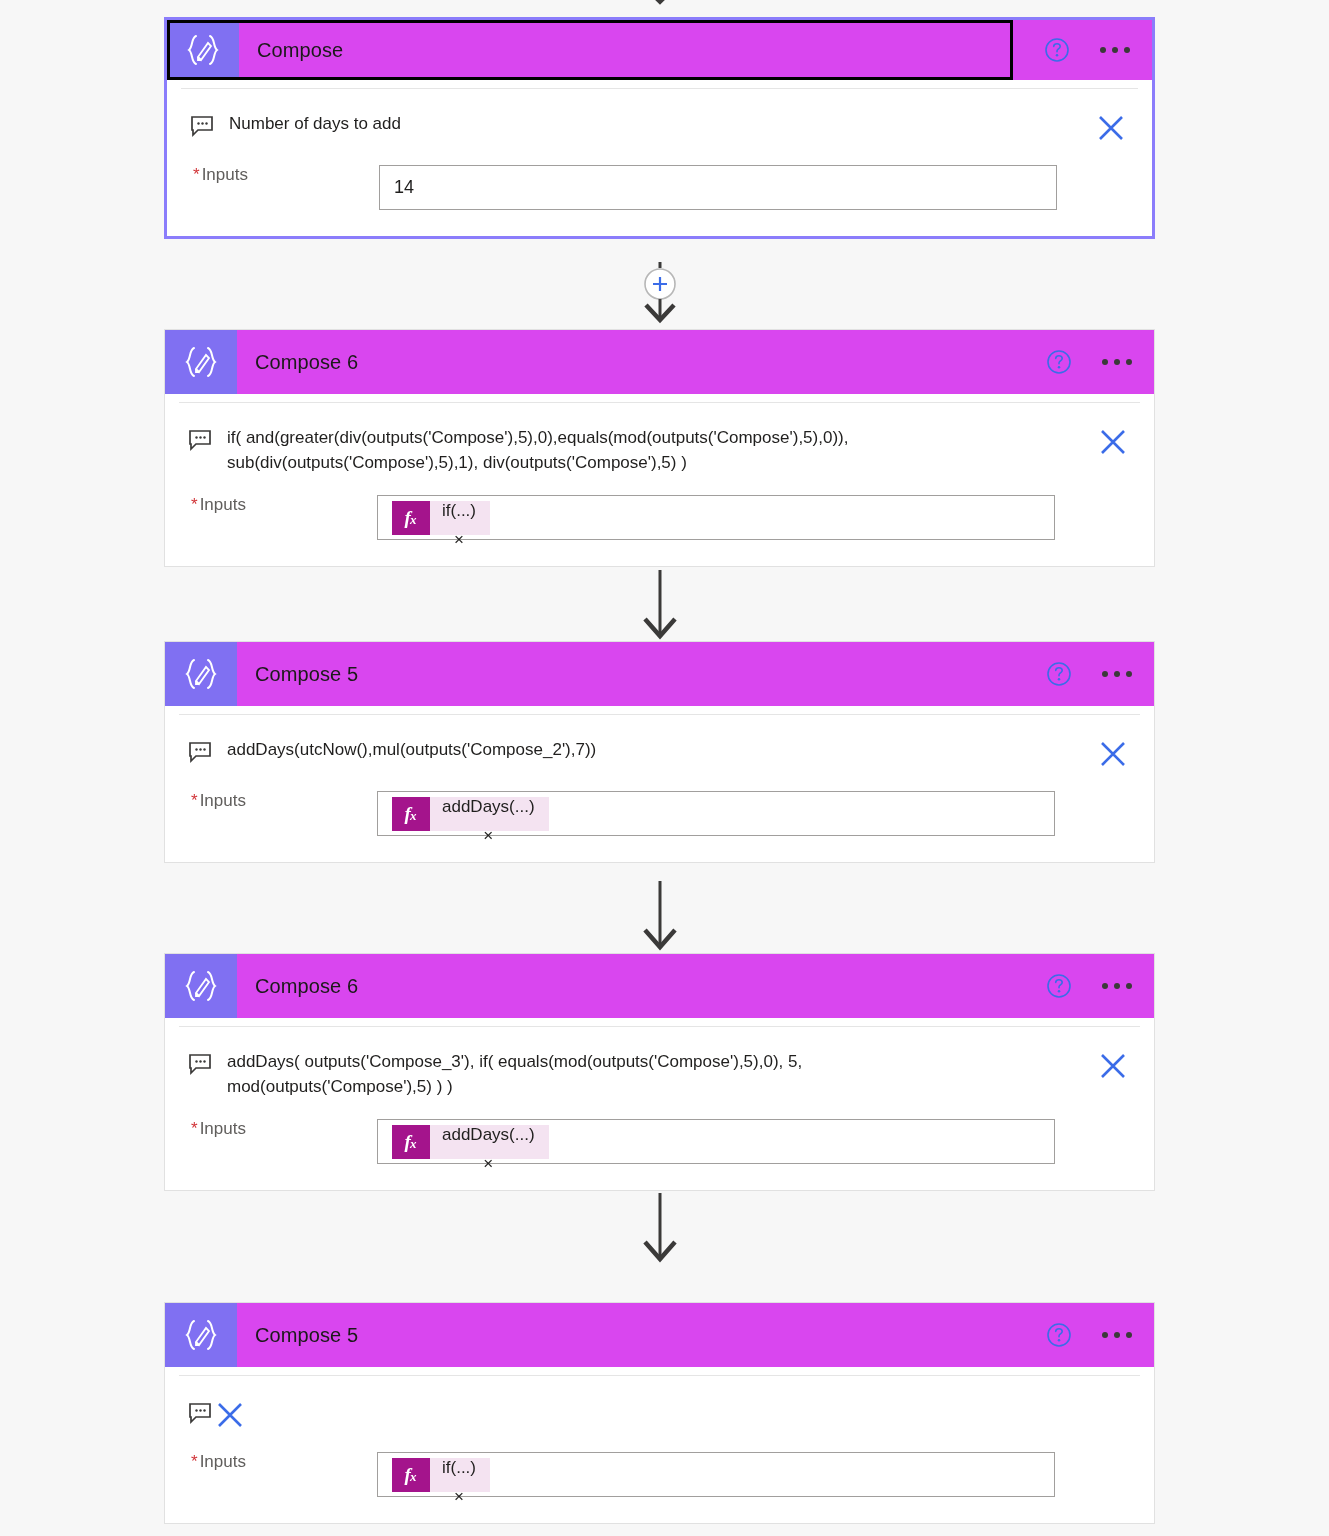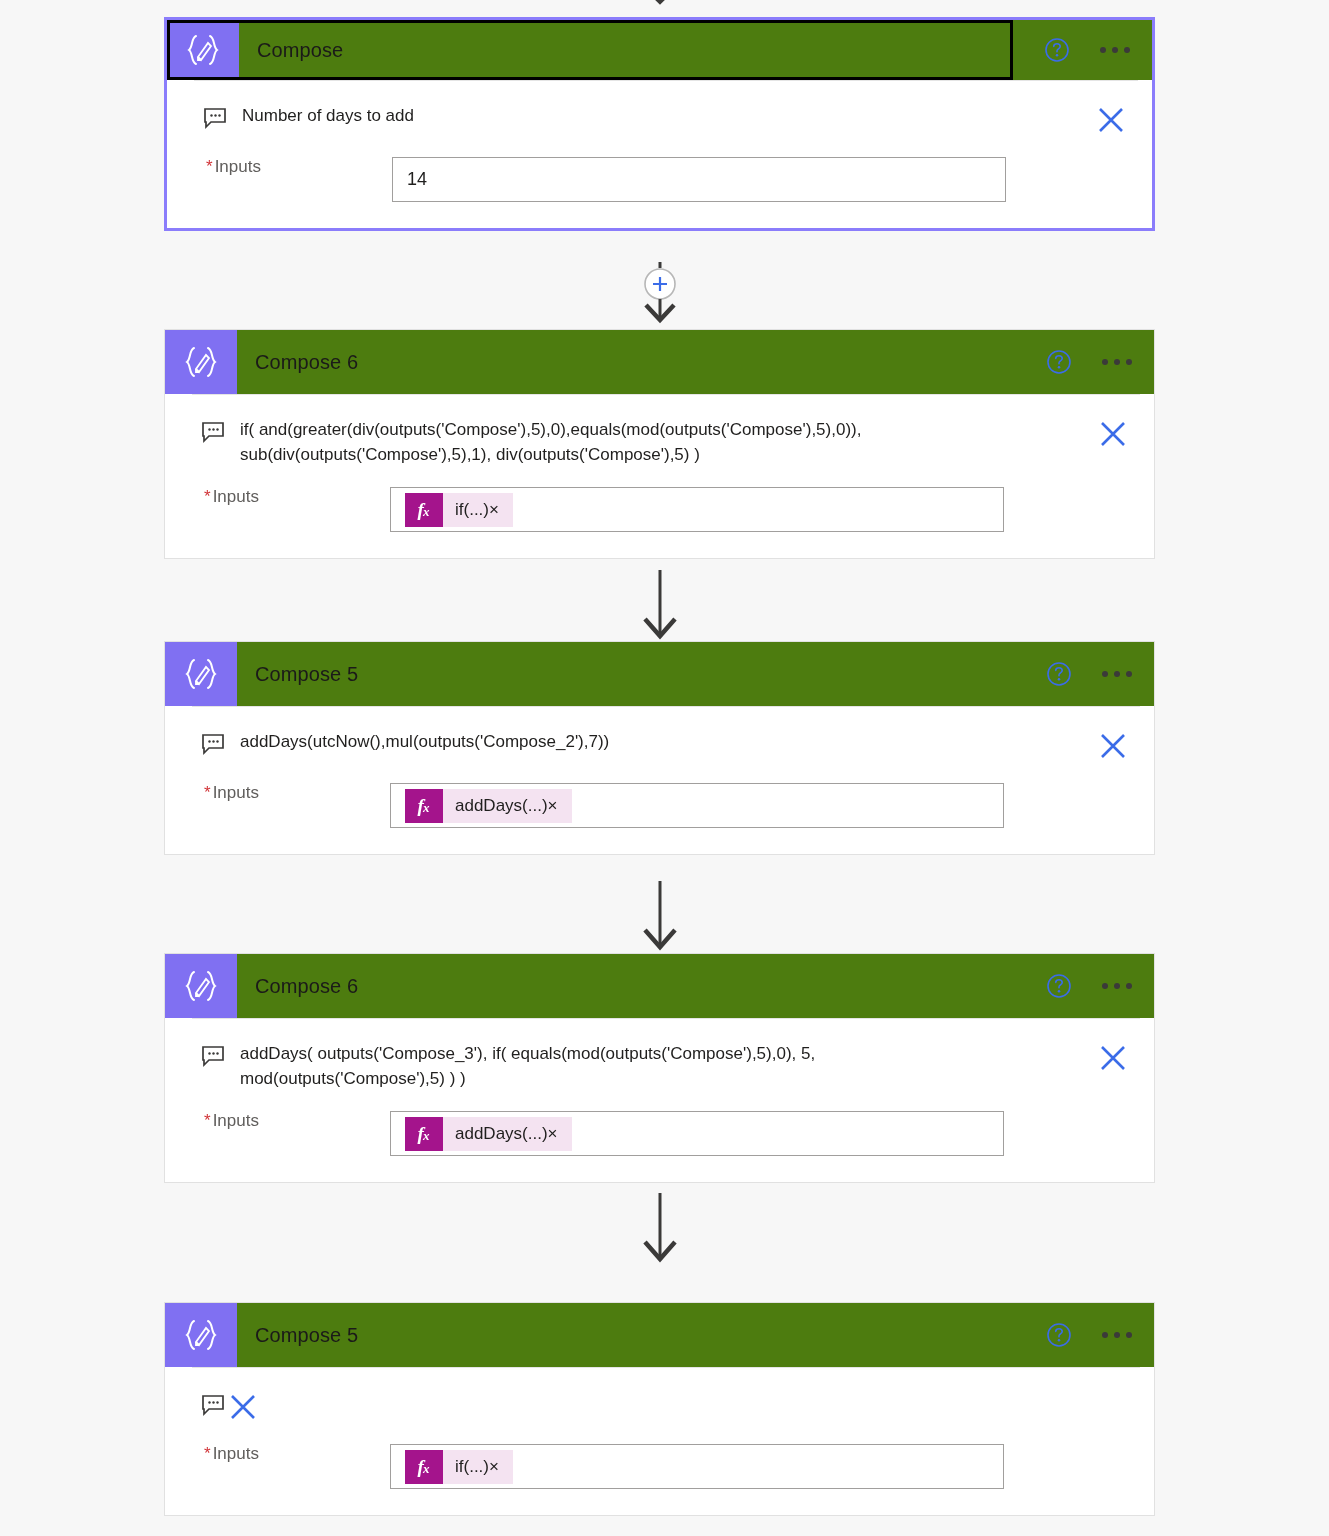--- a/index.html
+++ b/index.html
@@ -30,21 +30,21 @@
     background: #ffffff;
     border: 1px solid #e1e1e1;
   }
   .card.selected {
     border: 3px solid #8b7dfb;
   }
 
   .card-header {
     position: relative;
     height: 64px;
-    background: #4d7c0f;
+    background: #d946ef;
     display: flex;
     align-items: center;
   }
   .card.selected .card-header { height: 60px; }
 
   .card-icon {
     width: 72px;
     height: 100%;
     background: #8070f2;
     display: flex;
@@ -89,23 +89,22 @@
     position: absolute;
     left: 0; top: 0;
     width: 846px;
     height: 100%;
     border: 3px solid #000000;
     pointer-events: none;
   }
 
   .card-body {
     position: relative;
-    padding: 0 0 26px 0;
+    padding: 8px 0 26px 0;
     background: #ffffff;
-    margin-left: 13px;
   }
   .divider {
     height: 1px;
     background: #e5e5e5;
     margin: 0 14px;
   }
 
   .expr-row {
     display: flex;
     align-items: flex-start;
@@ -147,21 +146,21 @@
     color: #605e5c;
     white-space: nowrap;
   }
   .req {
     color: #d13438;
     font-size: 17px;
     margin-right: 2px;
   }
   .input-box {
     flex: none;
-    width: 614px;
+    width: 678px;
     height: 45px;
     border: 1px solid #a19f9d;
     background: #ffffff;
     display: flex;
     align-items: center;
     padding: 0 14px;
     font-size: 18px;
     color: #201f1e;
   }
   .input-box.token-host { padding: 0 0 0 14px; }
@@ -189,24 +188,26 @@
     font-size: 13px;
     font-style: italic;
     vertical-align: baseline;
     position: relative;
     top: 2px;
     left: -1px;
   }
   .fx-label {
     display: flex;
     align-items: center;
+    gap: 10px;
     padding: 0 14px 0 12px;
     font-size: 17px;
     color: #201f1e;
     white-space: nowrap;
+    flex-direction: column;
   }
   .fx-x {
     font-size: 17px;
     color: #201f1e;
     line-height: 1;
   }
 
   
   .connector {
     position: absolute;

